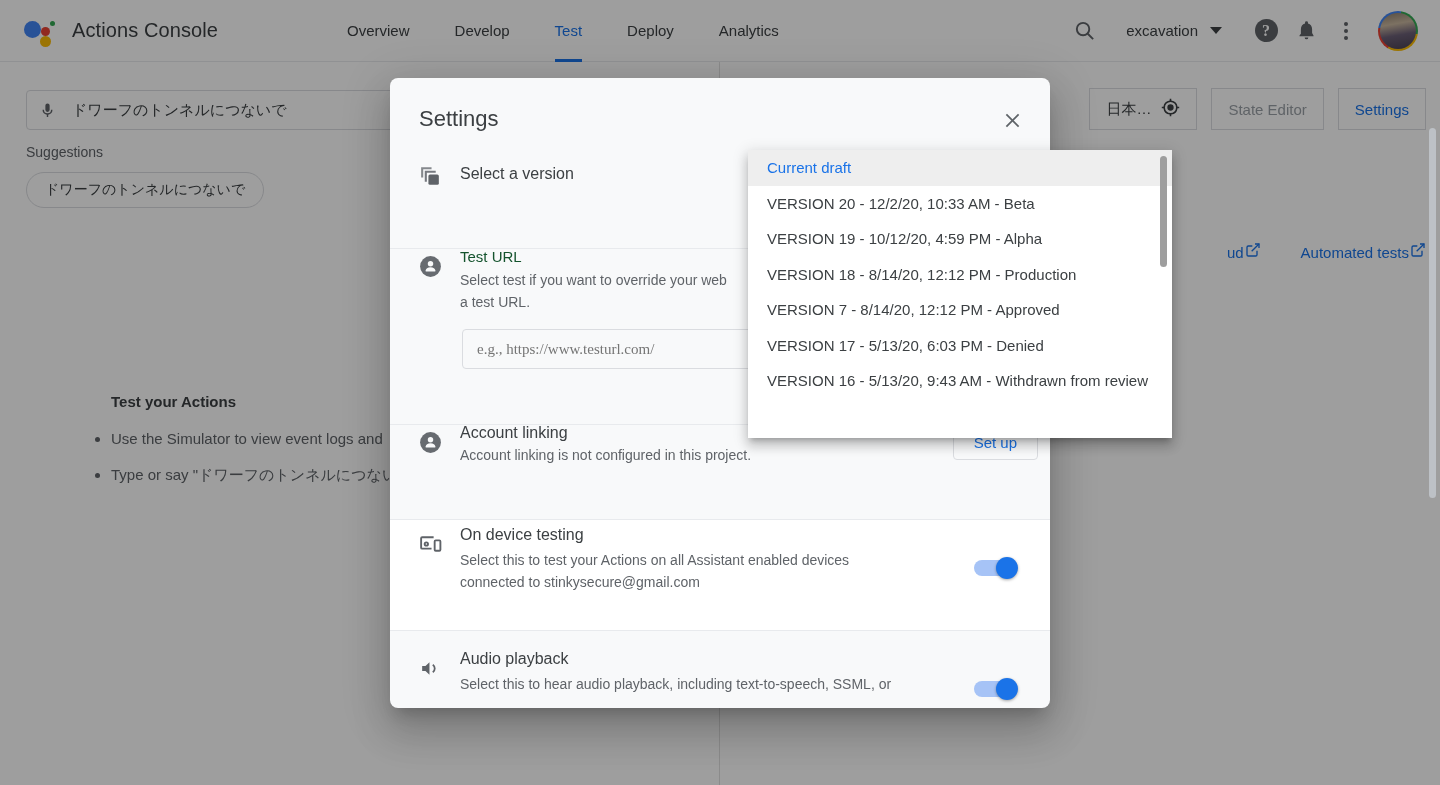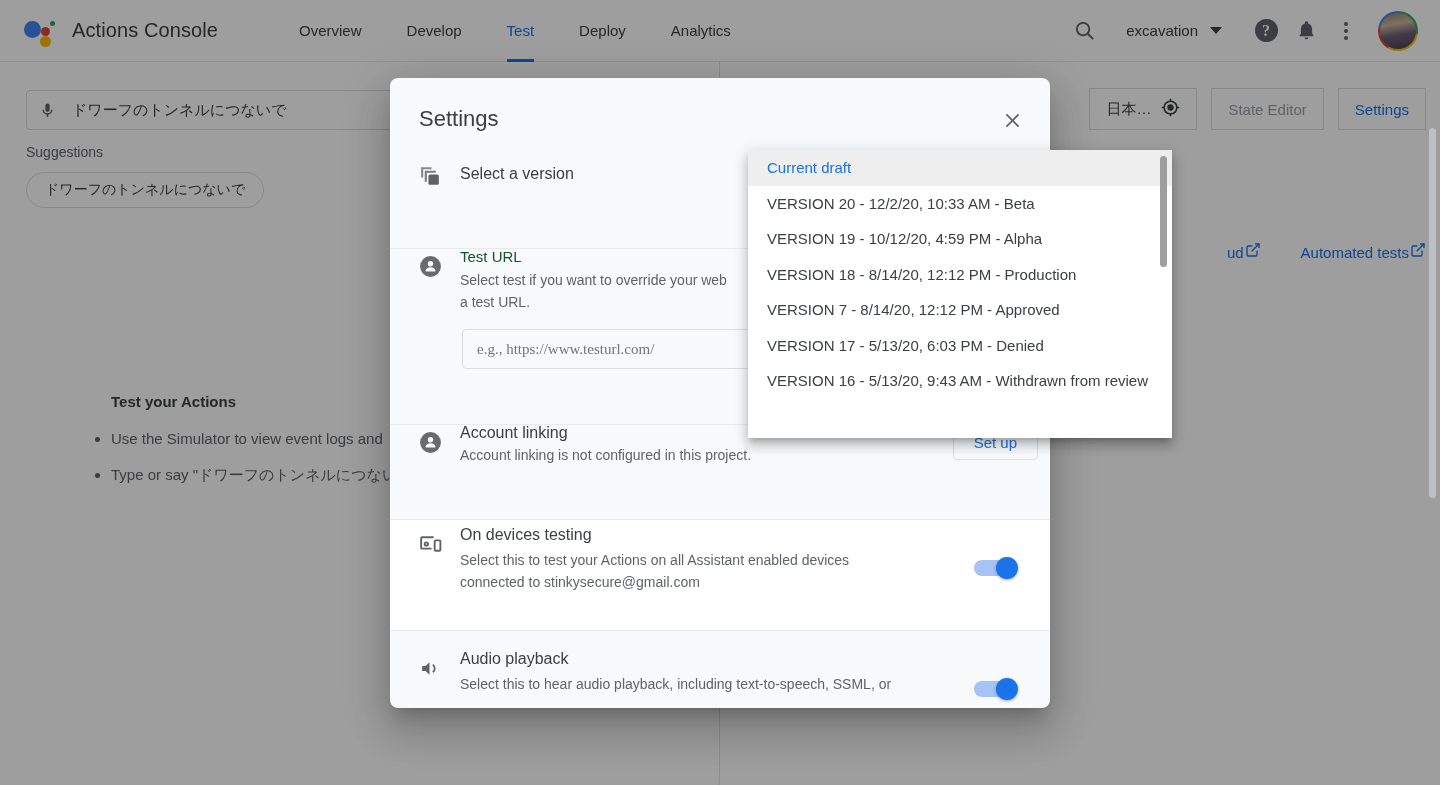--- a/index.html
+++ b/index.html
@@ -13,20 +13,21 @@
   
   #page-root { position: absolute; inset: 0; background: #fff; }
 
   .scrim { position: absolute; inset: 0; background: rgba(0,0,0,0.38); z-index: 50; }
 
   
   .topbar {
     position: absolute; top: 0; left: 0; width: 1440px; height: 62px;
     background: #fff; display: flex; align-items: center;
     border-bottom: 1px solid #e8eaed;
+    gap: 48px;
   }
   .brand { display: flex; align-items: center; margin-left: 22px; }
   .assistant-logo { position: relative; width: 34px; height: 30px; }
   .assistant-logo .c-blue {
     position: absolute; left: 2px; top: 5px; width: 17px; height: 17px;
     border-radius: 50%; background: #4285f4;
   }
   .assistant-logo .c-red {
     position: absolute; left: 19px; top: 11px; width: 9px; height: 9px;
     border-radius: 50%; background: #ea4335;
@@ -394,21 +395,21 @@
 </div>
 
 <div class="row-dev" style="z-index:62;">
   <span class="ic">
     <svg width="25" height="25" viewBox="0 0 24 24" fill="none" stroke="#5f6368" stroke-width="1.8">
       <path d="M15 5H4a1 1 0 0 0-1 1v9a1 1 0 0 0 1 1h9"></path>
       <rect x="16" y="8" width="5.5" height="10" rx="1"></rect>
       <circle cx="8" cy="11.5" r="1.6"></circle>
     </svg>
   </span>
-  <div class="tt">On devices testing</div>
+  <div class="tt">On device testing</div>
   <div class="dd">
     <span>Select this to test your Actions on all Assistant enabled devices</span><br>
     <span>connected to stinkysecure@gmail.com</span>
   </div>
   <div class="toggle" style="left:556px; top:31px;">
     <div class="track"></div>
       <div class="knob"></div>
   </div>
 </div>
 

